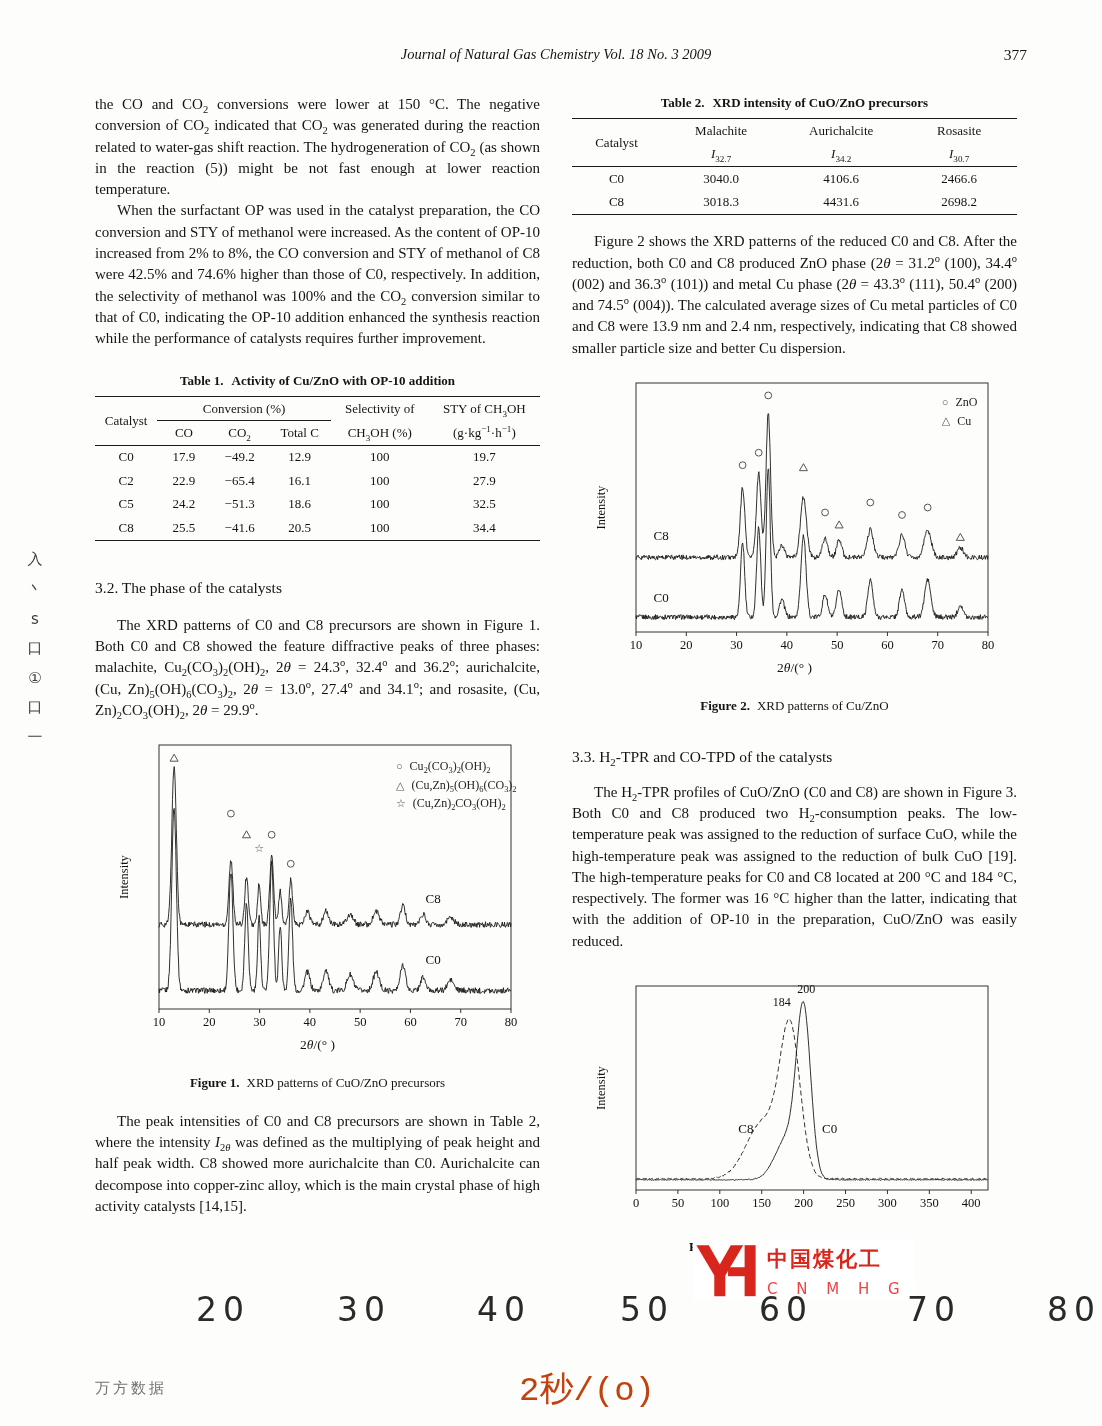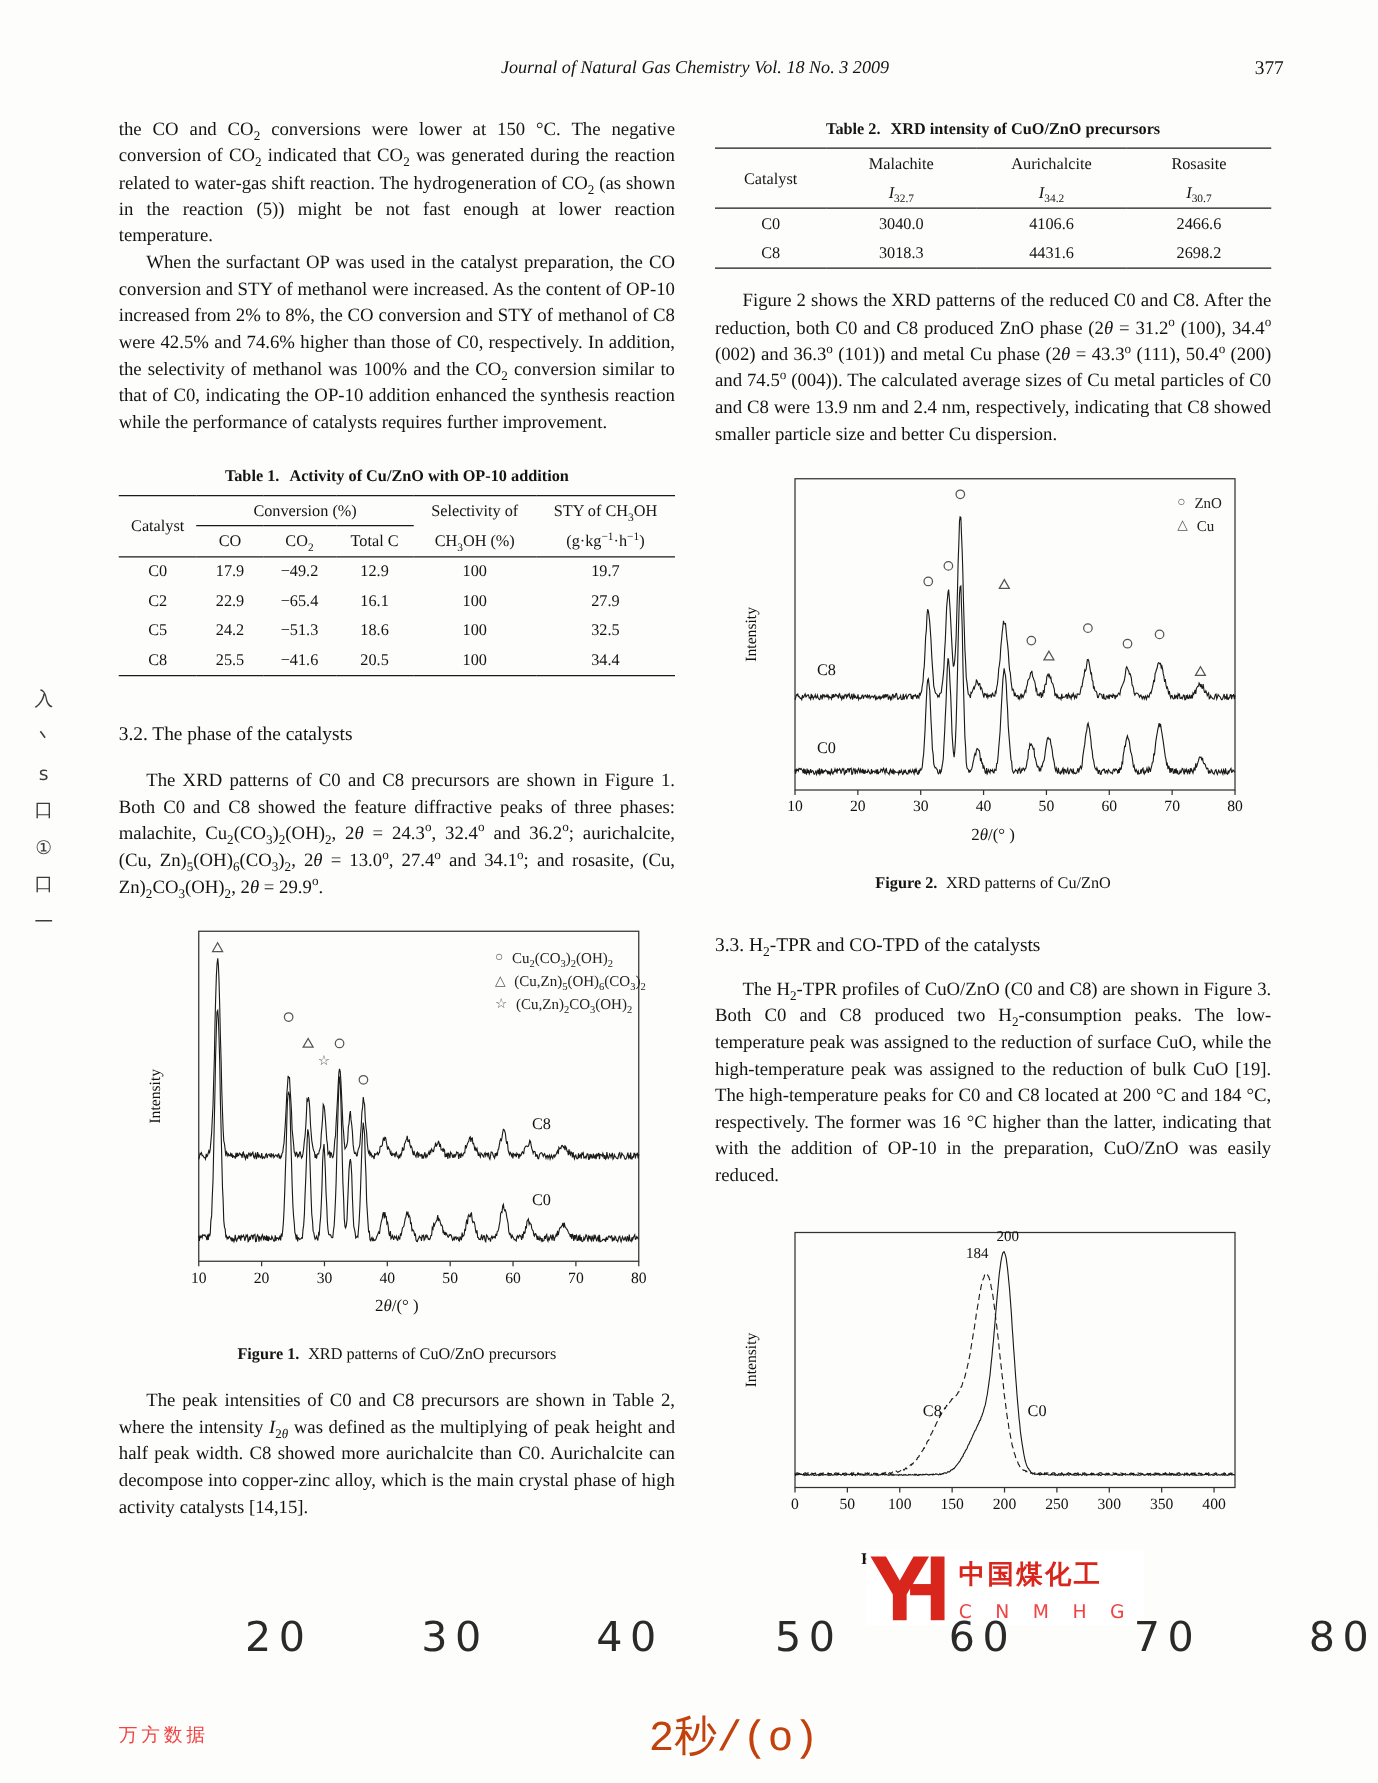--- a/index.html
+++ b/index.html
@@ -44,21 +44,21 @@
   .fig-caption b{margin-right:7px;}
   
   .wm-left{position:absolute;left:24px;top:550px;width:22px;display:flex;flex-direction:column;
            gap:11px;text-align:center;font-size:15px;color:#3c3c3c;z-index:4;
            font-family:"DejaVu Sans",sans-serif;}
   .sn{position:absolute;top:1290px;font-size:33px;letter-spacing:6px;color:#2a2a2a;z-index:6;
       font-family:"DejaVu Sans",sans-serif;}
   .sn0{left:196px}.sn1{left:337px}.sn2{left:477px}.sn3{left:620px}.sn4{left:759px}.sn5{left:907px}.sn6{left:1047px}
   .stamp{position:absolute;left:519px;top:1366px;font-size:34px;color:#c2410c;z-index:6;
          font-family:Liberation Mono, monospace;}
-  .wanfang{position:absolute;left:95px;top:1379px;font-size:15px;color:#ef4444;letter-spacing:3px;
+  .wanfang{position:absolute;left:95px;top:1379px;font-size:15px;color:#737373;letter-spacing:3px;
            z-index:6;font-family:"DejaVu Sans",sans-serif;}
   .logo{position:absolute;left:693px;top:1240px;display:flex;gap:10px;align-items:flex-end;
         background:#ffffff;padding:2px 8px 2px 2px;z-index:5;}
   .logo-cn{color:#d9261c;font-size:21px;font-weight:bold;letter-spacing:2px;
            font-family:"DejaVu Sans",sans-serif;}
   .logo-en{color:#ef4444;font-size:15px;letter-spacing:7px;margin-top:7px;
            font-family:"DejaVu Sans",sans-serif;}
 </style>
 </head>
 <body>

